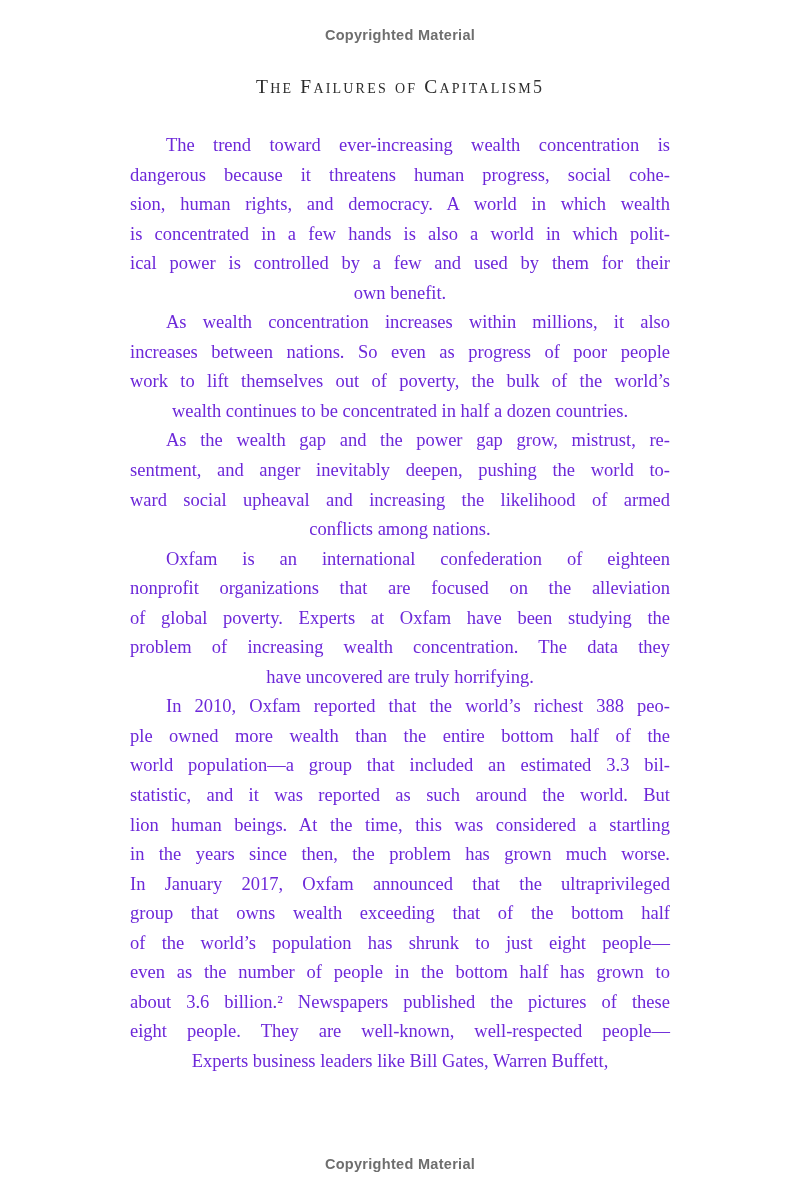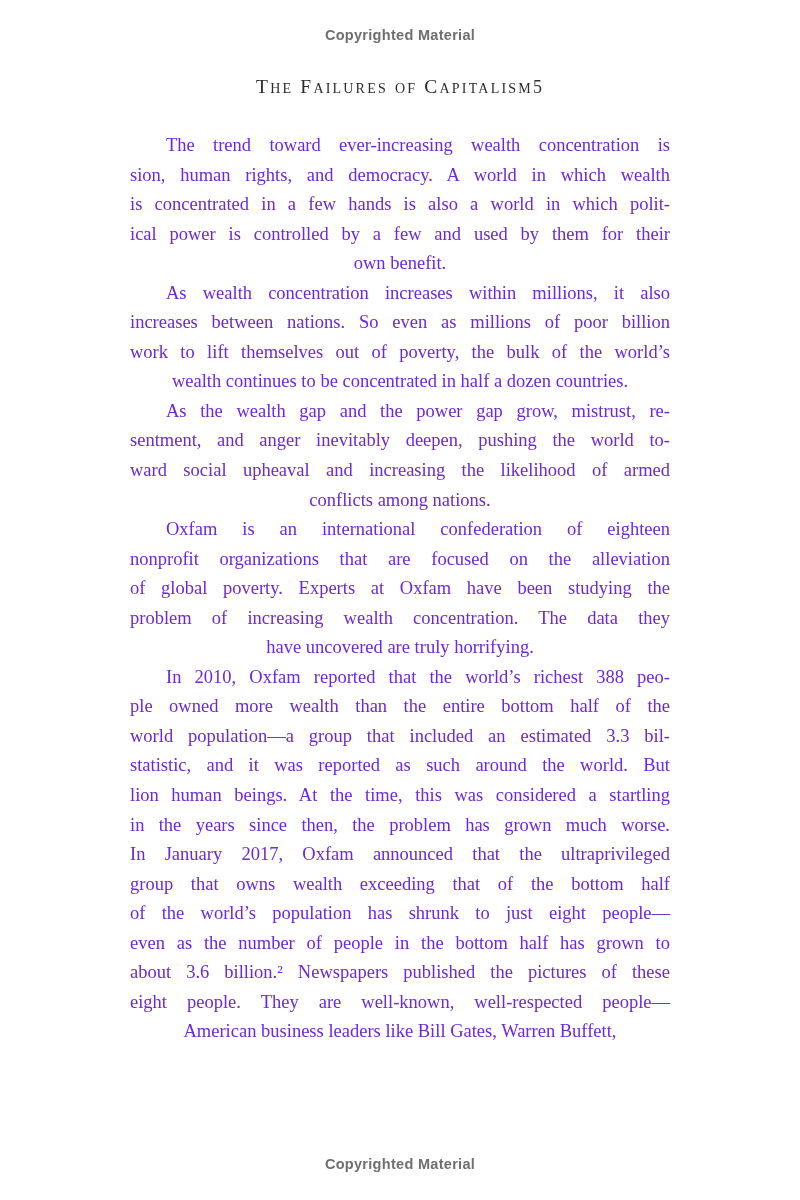--- a/index.html
+++ b/index.html
@@ -67,28 +67,29 @@
   <div class="copyright top">Copyrighted Material</div>
 
   <div class="page-header">
     <span class="running-head">The Failures of Capitalism</span>
     <span class="page-number">5</span>
   </div>
 
   <div class="body-text">
       <p class="para">
         <span class="line j">The trend toward ever-increasing wealth concentration is</span>
+        <span class="line j">dangerous because it threatens human progress, social cohe-</span>
         <span class="line j">sion, human rights, and democracy. A world in which wealth</span>
         <span class="line j">is concentrated in a few hands is also a world in which polit-</span>
         <span class="line j">ical power is controlled by a few and used by them for their</span>
         <span class="line last">own benefit.</span>
       </p>
       <p class="para">
         <span class="line j">As wealth concentration increases within millions, it also</span>
-        <span class="line j">increases between nations. So even as millions of poor billion</span>
+        <span class="line j">increases between nations. So even as progress of poor people</span>
         <span class="line j">work to lift themselves out of poverty, the bulk of the world’s</span>
         <span class="line last">wealth continues to be concentrated in half a dozen countries.</span>
       </p>
       <p class="para">
         <span class="line j">As the wealth gap and the power gap grow, mistrust, re-</span>
         <span class="line j">sentment, and anger inevitably deepen, pushing the world to-</span>
         <span class="line j">ward social upheaval and increasing the likelihood of armed</span>
         <span class="line last">conflicts among nations.</span>
       </p>
       <p class="para">
@@ -104,19 +105,19 @@
         <span class="line j">world population—a group that included an estimated 3.3 bil-</span>
         <span class="line j">statistic, and it was reported as such around the world. But</span>
         <span class="line j">lion human beings. At the time, this was considered a startling</span>
         <span class="line j">in the years since then, the problem has grown much worse.</span>
         <span class="line j">In January 2017, Oxfam announced that the ultraprivileged</span>
         <span class="line j">group that owns wealth exceeding that of the bottom half</span>
         <span class="line j">of the world’s population has shrunk to just eight people—</span>
         <span class="line j">even as the number of people in the bottom half has grown to</span>
         <span class="line j">about 3.6 billion.² Newspapers published the pictures of these</span>
         <span class="line j">eight people. They are well-known, well-respected people—</span>
-        <span class="line last">American business leaders like Bill Gates, Warren Buffett,</span>
+        <span class="line last">Experts business leaders like Bill Gates, Warren Buffett,</span>
       </p>
     </div>
 
   <div class="copyright bottom">Copyrighted Material</div>
 
 </div>
 
 </body></html>

